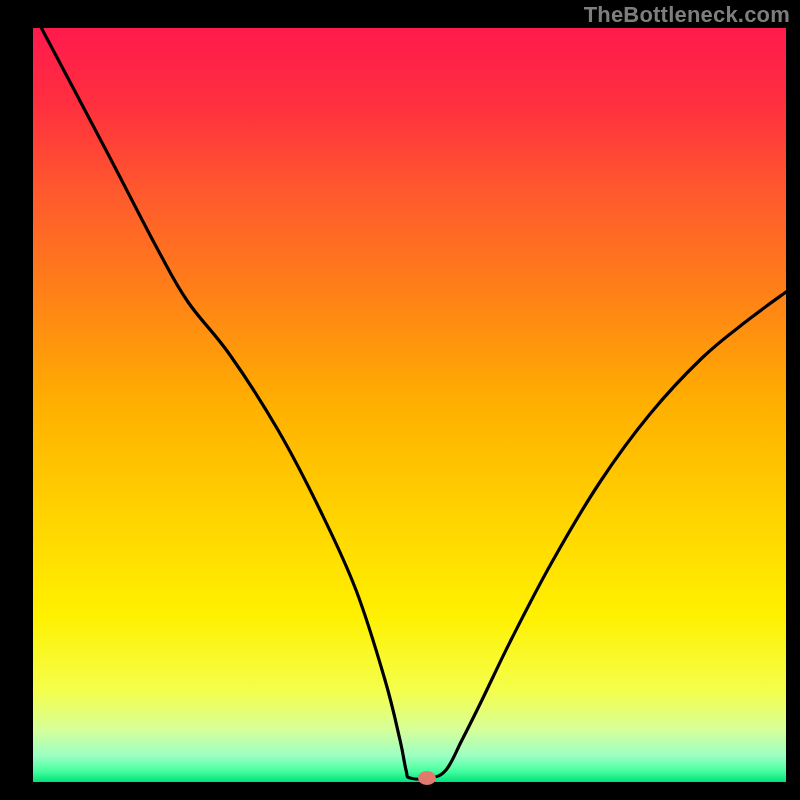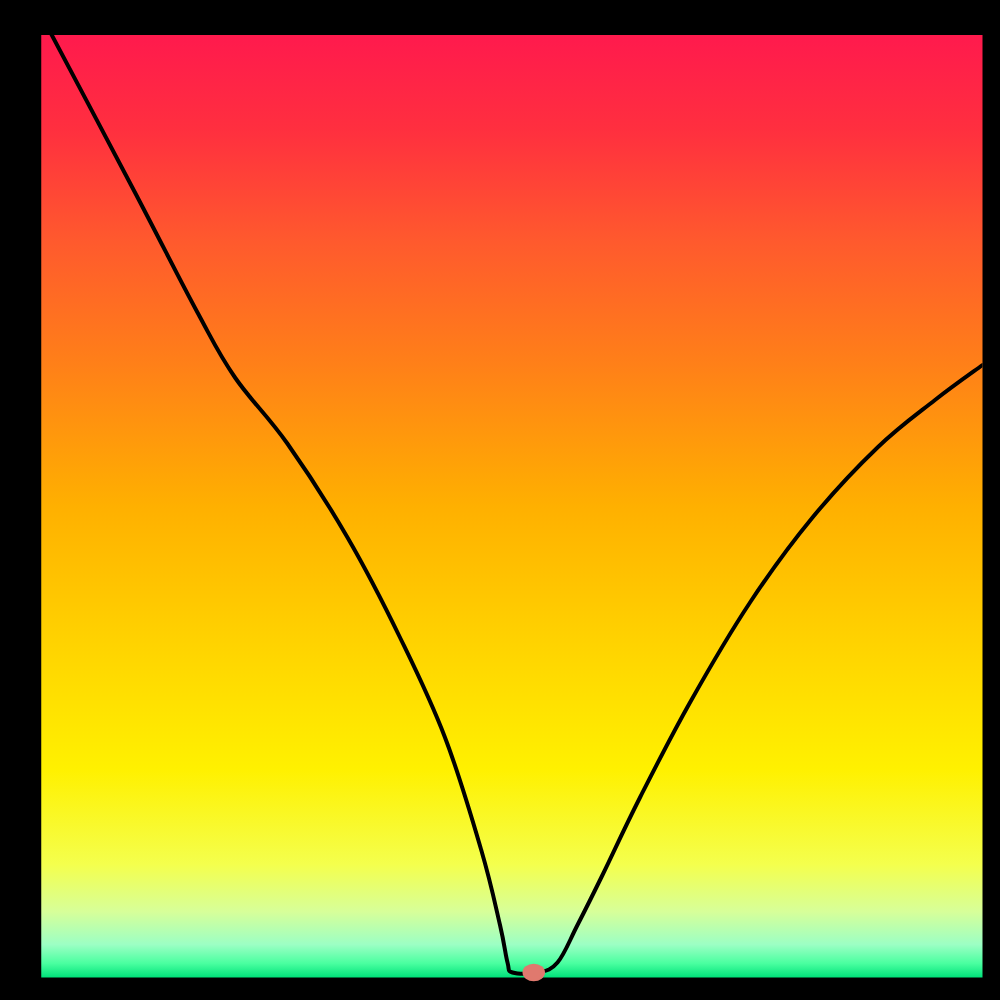--- a/index.html
+++ b/index.html
@@ -57,13 +57,14 @@
       </clipPath>
     </defs>
 
     <rect id="plot-rect" fill="url(#bg-grad)" x="33" y="28" width="753" height="754"></rect>
 
     <path id="curve" fill="none" stroke="#000000" stroke-width="3.2" stroke-linecap="round" stroke-linejoin="round" clip-path="url(#plot-clip)" d="M 34 14 C 47.3 39.2, 85.7 111.5, 108 154 C 130.3 196.5, 143.6 223.4, 158 250 C 172.4 276.6, 175.0 283.1, 188 302 C 201.0 320.9, 213.8 332.0, 230 355 C 246.2 378.0, 261.8 402.1, 278 430 C 294.2 457.9, 306.0 481.2, 320 510 C 334.0 538.8, 344.3 559.4, 356 590 C 367.7 620.6, 377.1 653.0, 385 680 C 392.9 707.0, 396.2 723.8, 400 740 C 403.8 756.2, 404.2 763.2, 406 770 C 407.8 776.8, 405.7 776.6, 410 778 C 414.3 779.4, 423.5 779.4, 430 778 C 436.5 776.6, 440.2 776.8, 446 770 C 451.8 763.2, 455.5 752.6, 462 740 C 468.5 727.4, 473.0 718.4, 482 700 C 491.0 681.6, 499.4 662.8, 512 638 C 524.6 613.2, 536.2 590.1, 552 562 C 567.8 533.9, 582.4 508.6, 600 482 C 617.6 455.4, 631.6 436.3, 650 414 C 668.4 391.7, 684.4 374.9, 702 358 C 719.6 341.1, 732.9 331.9, 748 320 C 763.1 308.1, 779.2 297.0, 786 292"></path>
 
     <ellipse id="marker" cx="427" cy="778" rx="9" ry="7" fill="#e0796e"></ellipse>
   </svg>
 
+  <div class="watermark">TheBottleneck.com</div>
 </div>
 
 </body></html>

